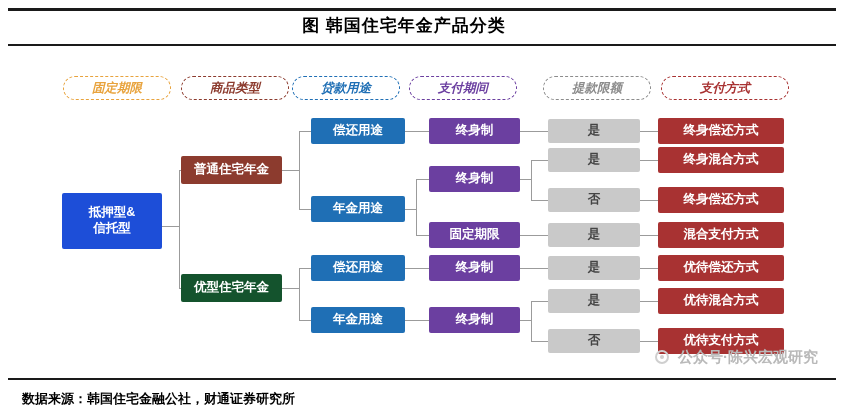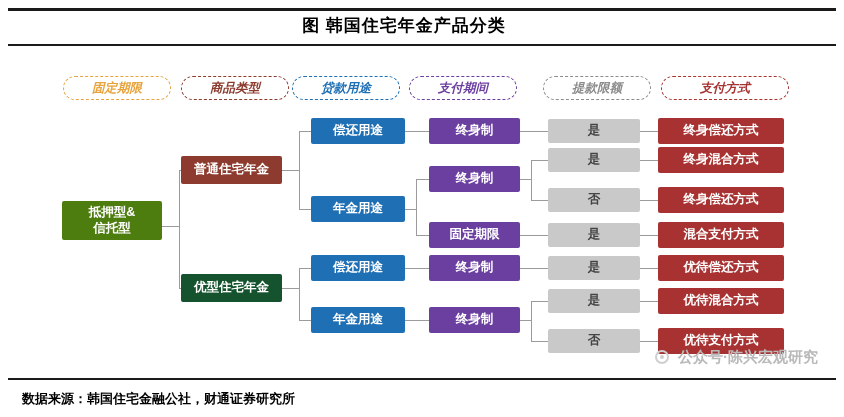--- a/index.html
+++ b/index.html
@@ -147,21 +147,21 @@
   <div class="ln h" style="left:531px; top:341px; width:17px;"></div>
 
   <div class="ln h" style="left:640px; top:131px; width:18px;"></div>
   <div class="ln h" style="left:640px; top:160px; width:18px;"></div>
   <div class="ln h" style="left:640px; top:200px; width:18px;"></div>
   <div class="ln h" style="left:640px; top:235px; width:18px;"></div>
   <div class="ln h" style="left:640px; top:268px; width:18px;"></div>
   <div class="ln h" style="left:640px; top:301px; width:18px;"></div>
   <div class="ln h" style="left:640px; top:341px; width:18px;"></div>
 
-  <div class="node" style="left:62px; top:201px; width:100px; height:39px; background:#4d7c0f; flex-direction:column;">
+  <div class="node" style="left:62px; top:193px; width:100px; height:56px; background:#1d4ed8; flex-direction:column;">
     <span>抵押型&amp;</span>
     <span>信托型</span>
   </div>
 
   <div class="node" style="left:181px; top:156px; width:101px; height:28px; background:#8C3B2E;">
     <span>普通住宅年金</span>
   </div>
   <div class="node" style="left:181px; top:274px; width:101px; height:28px; background:#14532d;">
     <span>优型住宅年金</span>
   </div>

